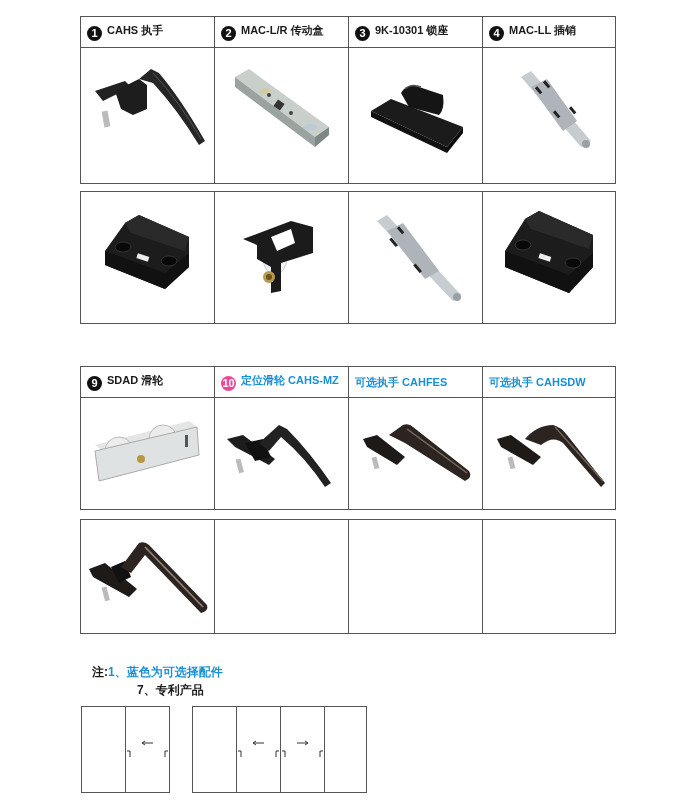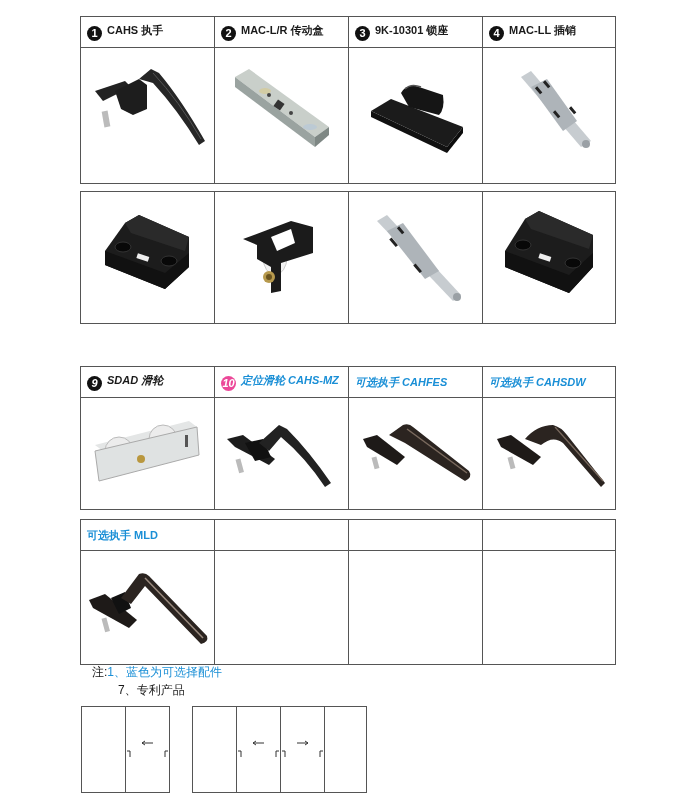--- a/index.html
+++ b/index.html
@@ -9,21 +9,21 @@
     .grid { position: absolute; left: 80px; width: 535px; border-collapse: collapse; table-layout: fixed; }
     .grid td { border: 1.3px solid #555; padding: 0; vertical-align: middle; margin-left: 20px; }
     .grid td.hdr { height: 30px; font-size: 11px; font-weight: bold; padding-left: 6px; white-space: nowrap; overflow: hidden; }
     .grid td.img { position: relative; background: #fff; }
     .blue { color: #1a8fd6; }
     .num { display: inline-block; width: 15px; height: 15px; border-radius: 50%; background: #111; color: #fff;
            font-size: 11px; line-height: 15px; text-align: center; font-weight: bold; margin-right: 5px; vertical-align: -3px; }
     .num.blue-bg { background: #ec4899; }
     .lbl { vertical-align: middle; }
 
-    .notes { position: absolute; left: 92px; top: 663px; font-size: 12px; font-weight: normal; line-height: 18px; }
+    .notes { position: absolute; left: 92px; top: 663px; font-size: 12px; font-weight: bold; line-height: 18px; text-align: center; }
     .notes .row2 { padding-left: 26px; }
 
     .diagram { position: absolute; top: 706px; border: 1.3px solid #555; height: 85px; display: flex; }
     .panel { border-right: 1.3px solid #555; position: relative; height: 100%; }
     .panel:last-child { border-right: none; }
     svg { display: block; }
   </style>
 </head>
 <body>
 
@@ -132,21 +132,21 @@
         <ellipse cx="40" cy="52" rx="8" ry="5" fill="#080808" stroke="#333"></ellipse>
         <ellipse cx="90" cy="70" rx="8" ry="5" fill="#080808" stroke="#333"></ellipse>
         <rect x="56" y="62" width="12" height="5" fill="#eee" transform="rotate(18 62 64)"></rect>
         <path d="M42 26 L56 18 L110 42 L106 56 L48 36 Z" fill="#2a2a2a"></path>
       </svg>
     </td>
   </tr>
 </tbody>
   </table>
 
-<table class="grid" style="top:366px;font-style:italic;">
+<table class="grid" style="top:366px;">
   <colgroup>
       <col style="width:134px">
       <col style="width:134px">
       <col style="width:134px">
       <col style="width:133px">
     </colgroup>
   <tbody>
       <tr>
     <td class="hdr"><span class="num">9</span><span class="lbl">SDAD 滑轮</span></td>
     <td class="hdr blue"><span class="num blue-bg">10</span><span class="lbl">定位滑轮 CAHS-MZ</span></td>
@@ -193,26 +193,20 @@
   </table>
 
 <table class="grid" style="top:519px;">
   <colgroup>
       <col style="width:134px">
       <col style="width:134px">
       <col style="width:134px">
       <col style="width:133px">
     </colgroup>
   <tbody>
-      <tr>
-    <td class="hdr blue"><span class="lbl">可选执手  MLD</span></td>
-    <td class="hdr"></td>
-    <td class="hdr"></td>
-    <td class="hdr"></td>
-  </tr>
   <tr style="height:114px;">
     <td class="img">
       <svg width="132" height="112" viewBox="0 0 132 112">
         <rect x="22" y="66" width="5" height="14" fill="#bbb" transform="rotate(-15 24 72)"></rect>
         <path d="M8 48 L24 42 L56 68 L48 76 L12 56 Z" fill="#1e1a18"></path>
         <path d="M30 46 L44 40 L50 56 L38 62 Z" fill="#111"></path>
         <path d="M40 46 L58 22 Q64 20 68 24 L126 84 Q128 90 120 92 L64 34 L50 52 Z" fill="#2b2420"></path>
         <path d="M64 26 L122 86" stroke="#9a8a7e" stroke-width="1.5"></path>
       </svg>
     </td>

